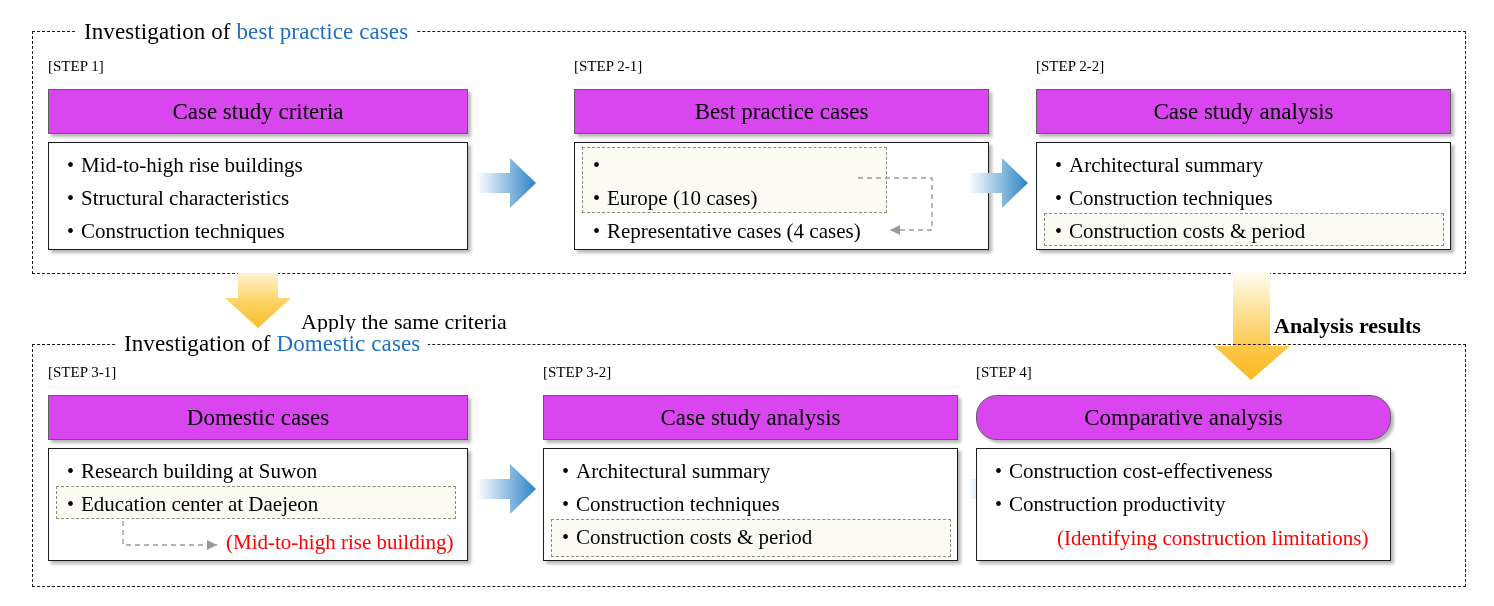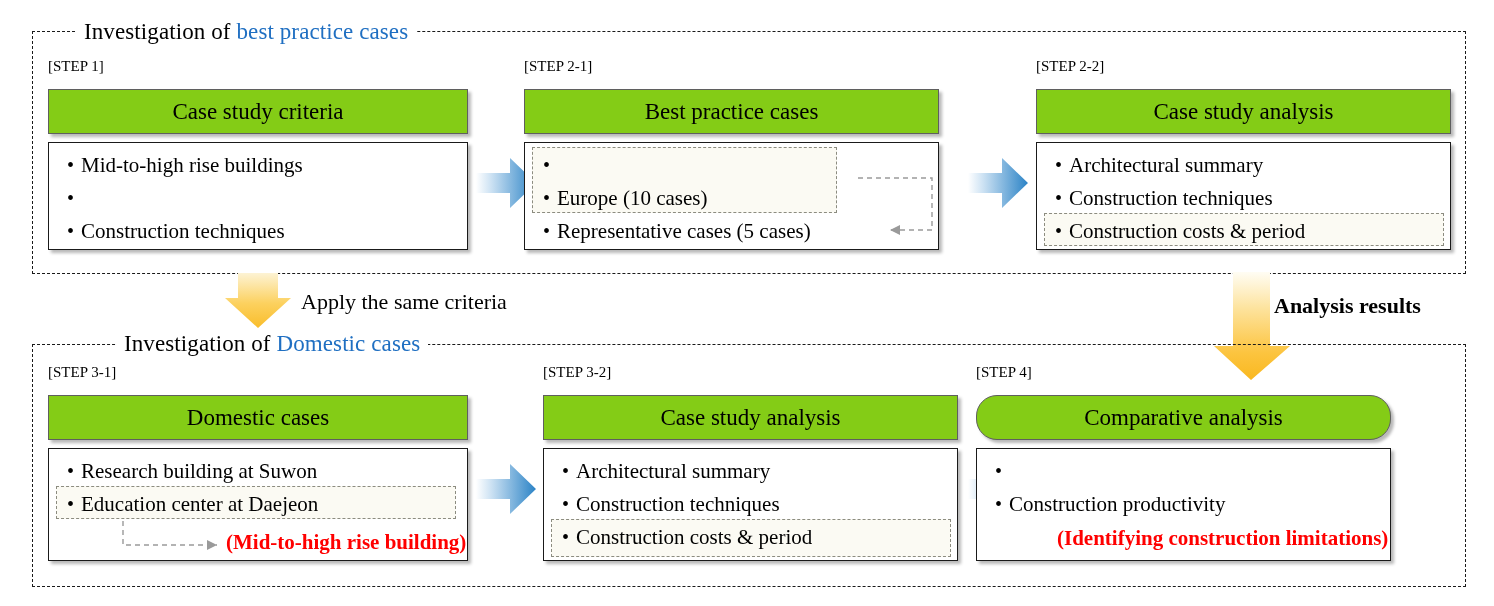--- a/index.html
+++ b/index.html
@@ -35,21 +35,21 @@
     position:absolute;
     font-size:15px;
     line-height:22px;
     white-space:nowrap;
     left:0;top:0;
   }
   .card-head{
     position:absolute;
     left:0;
     box-sizing:border-box;
-    background:#84cc16;
+    background:#d946ef;
     border:1.1px solid #5f5f5f;
     box-shadow:3px 3px 3px rgba(0,0,0,.28);
     display:flex;align-items:center;justify-content:center;
     font-size:23px;
     color:#000;
   }
   .card-body{
     position:absolute;
     left:0;
     box-sizing:border-box;
@@ -84,36 +84,37 @@
     font-size:21px;line-height:24px;white-space:nowrap;
   }
 
   
   .hl{
     position:absolute;
     box-sizing:border-box;
     border:1.1px dashed #8c8c80;
     background:#fbfaf3;
   }
-  .red{color:#ff0000;font-weight:bold;}
+  .red{color:#ff0000;}
 
   
   .blue-arrow{position:absolute;}
 
   
   .yellow-arrow{position:absolute;}
 
   
   .connector{position:absolute;}
 
   .side-note{
     position:absolute;
     font-size:22px;
     line-height:24px;
     white-space:nowrap;
+    margin-top:20px;
   }
 </style>
 </head>
 <body>
 
 <div id="stage">
 
   <div class="panel" style="left:32px;top:31px;width:1434px;height:243px;"></div>
   <div class="panel-title" style="left:76px;top:20px;">
     <span>Investigation of</span>
@@ -124,57 +125,58 @@
     <div class="step-label">[STEP 1]</div>
     <div class="card-head" style="top:34px;width:420px;height:45px;">Case study criteria</div>
     <div class="card-body" style="top:87px;width:420px;height:108px;">
       <div class="bullets">
         <div class="bullet" style="left:4px;top:5px;width:412px;height:33px;">
           <span class="dot">•</span>
           <span class="txt">Mid-to-high rise buildings</span>
         </div>
         <div class="bullet" style="left:4px;top:38px;width:412px;height:33px;">
           <span class="dot">•</span>
+          <span class="txt">Structural characteristics</span>
         </div>
         <div class="bullet" style="left:4px;top:71px;width:412px;height:33px;">
           <span class="dot">•</span>
           <span class="txt">Construction techniques</span>
         </div>
       </div>
     </div>
   </div>
 
   <svg class="blue-arrow" style="left:474px;top:152px;" width="64" height="62" viewBox="0 0 64 62">
     <defs>
       <linearGradient id="bg1" x1="0" y1="0" x2="1" y2="0">
         <stop offset="0" stop-color="#ffffff"></stop>
         <stop offset="0.25" stop-color="#cde2f3"></stop>
         <stop offset="1" stop-color="#2b83c6"></stop>
       </linearGradient>
     </defs>
     <path d="M2,21 L36,21 L36,6 L62,31 L36,56 L36,41 L2,41 Z" fill="url(#bg1)"></path>
   </svg>
 
-  <div class="step" style="left:524px;top:55px;width:336px;height:200px;">
+  <div class="step" style="left:574px;top:55px;width:336px;height:200px;">
     <div class="step-label">[STEP 2-1]</div>
     <div class="card-head" style="top:34px;width:415px;height:45px;">Best practice cases</div>
     <div class="card-body" style="top:87px;width:415px;height:108px;">
 
       <div class="hl" style="left:7px;top:4px;width:305px;height:66px;"></div>
       <div class="bullets">
         <div class="bullet" style="left:4px;top:5px;width:412px;height:33px;">
           <span class="dot">•</span>
         </div>
         <div class="bullet" style="left:4px;top:38px;width:412px;height:33px;">
           <span class="dot">•</span>
           <span class="txt">Europe (10 cases)</span>
         </div>
         <div class="bullet" style="left:4px;top:71px;width:412px;height:33px;">
           <span class="dot">•</span>
-          <span class="txt">Representative cases (5 cases)</span>
+          <span class="txt">Representative cases (4 cases)</span>
         </div>
       </div>
     </div>
   </div>
 
   <svg class="connector" style="left:850px;top:172px;" width="100" height="70" viewBox="0 0 100 70">
     <path d="M8,6 L82,6 L82,58 L40,58" fill="none" stroke="#9a9a9a" stroke-width="1.4" stroke-dasharray="5,4"></path>
     <path d="M40,58 L50,53 L50,63 Z" fill="#9a9a9a"></path>
   </svg>
 
@@ -309,20 +311,21 @@
     <path d="M2,21 L36,21 L36,6 L62,31 L36,56 L36,41 L2,41 Z" fill="url(#bg4)"></path>
   </svg>
 
   <div class="step" style="left:976px;top:361px;width:415px;height:205px;">
     <div class="step-label">[STEP 4]</div>
     <div class="card-head" style="top:34px;width:415px;height:45px;border-radius:21px;">Comparative analysis</div>
     <div class="card-body" style="top:87px;width:415px;height:113px;">
       <div class="bullets">
         <div class="bullet" style="left:4px;top:5px;width:412px;height:33px;">
           <span class="dot">•</span>
+          <span class="txt">Construction cost-effectiveness</span>
         </div>
         <div class="bullet" style="left:4px;top:38px;width:412px;height:33px;">
           <span class="dot">•</span>
           <span class="txt">Construction productivity</span>
         </div>
       </div>
       <div class="plain-line red" style="left:80px;top:77px;">(Identifying  construction limitations)</div>
     </div>
   </div>
 

